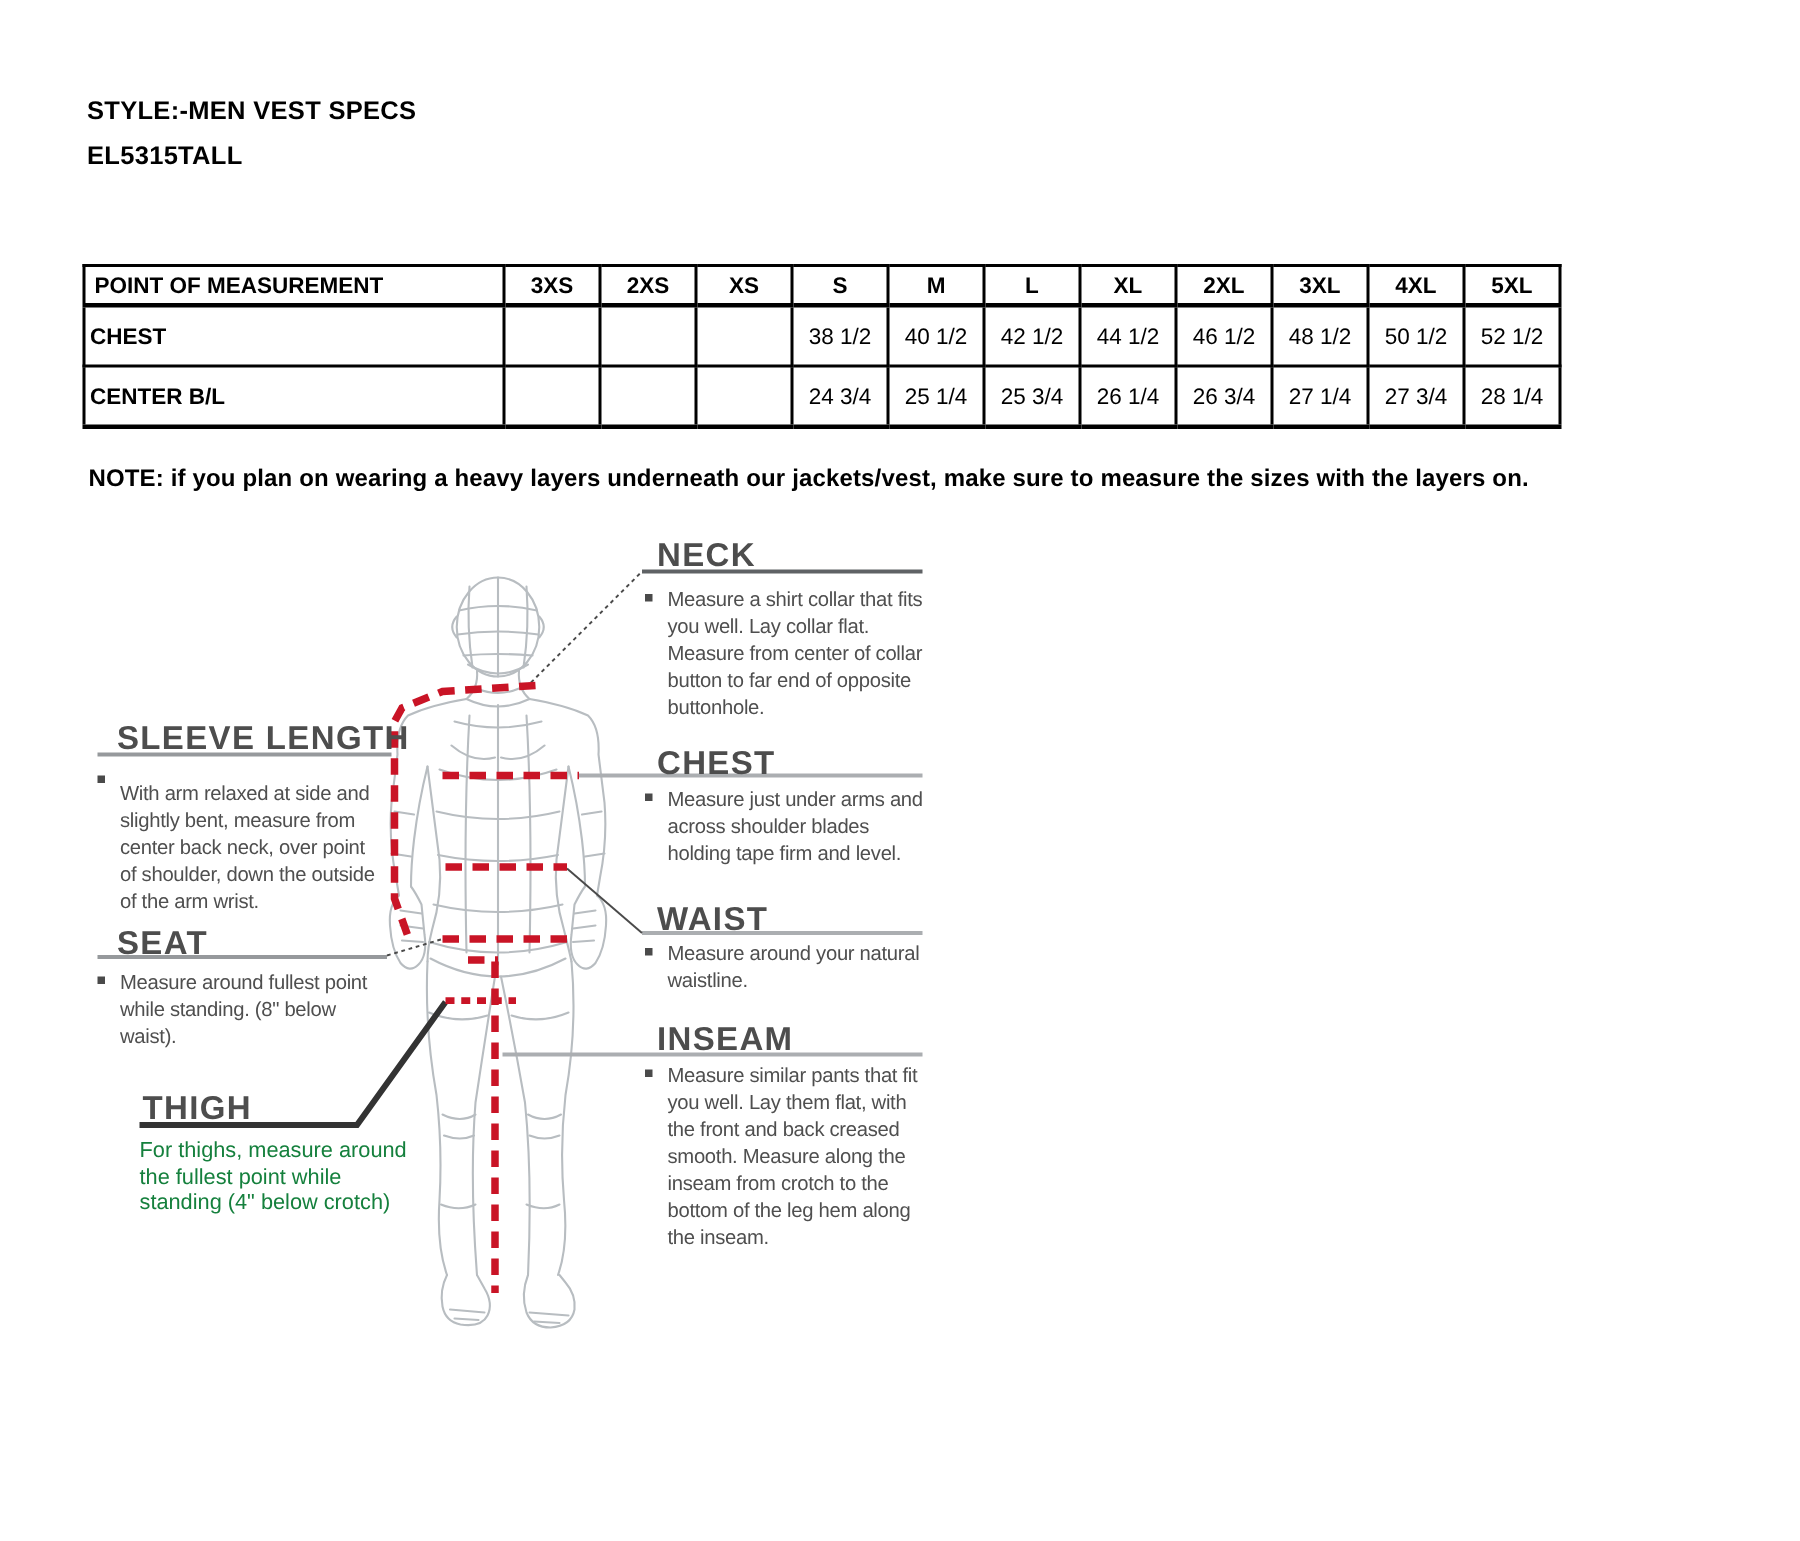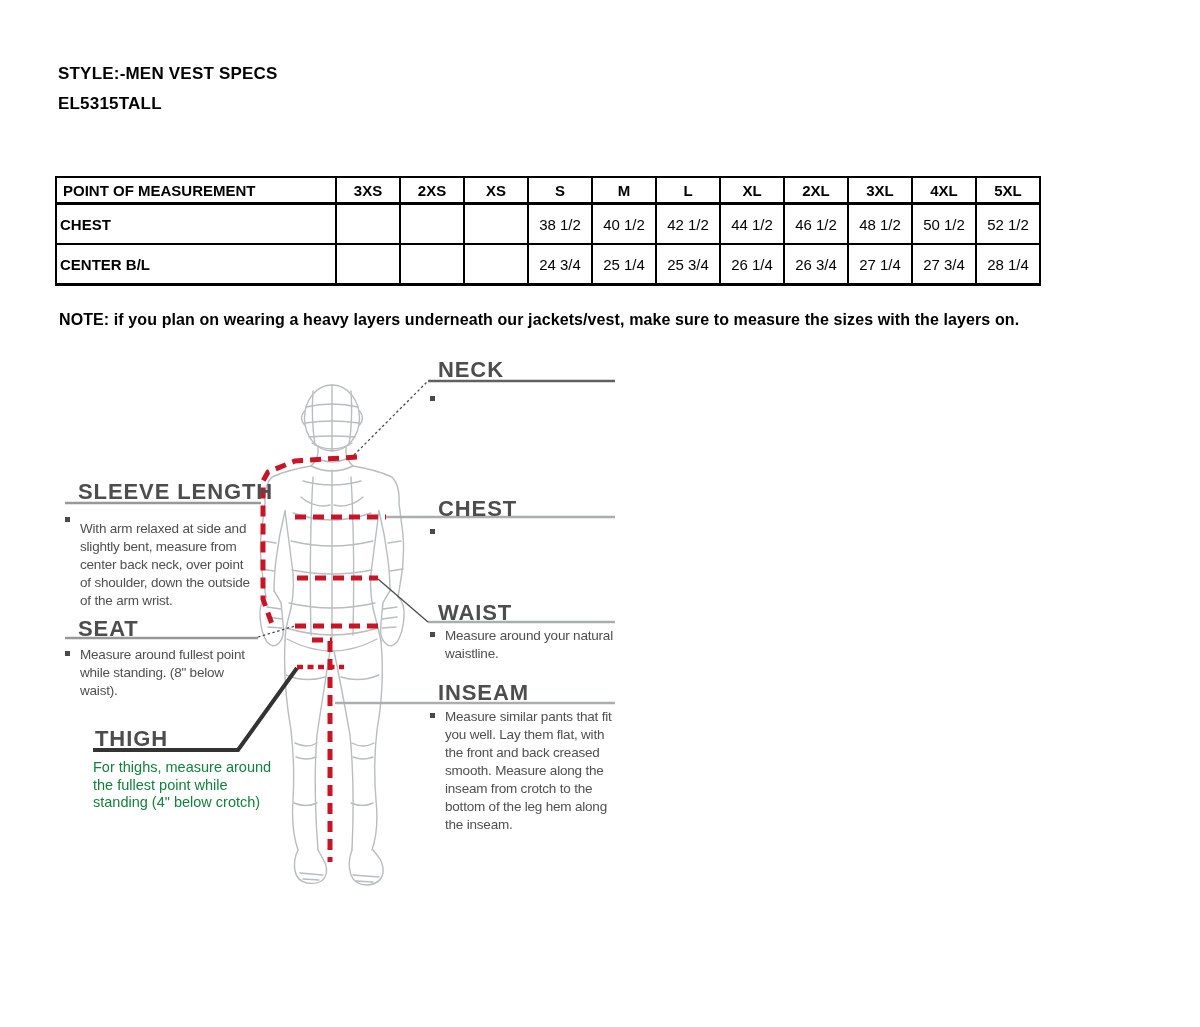--- a/index.html
+++ b/index.html
@@ -201,23 +201,25 @@
     <line class="red" x1="240" y1="172" x2="331" y2="172"></line>
     <line class="red" x1="242" y1="233" x2="323" y2="233"></line>
     <line class="red" x1="240" y1="281" x2="323" y2="281"></line>
     <line class="red-fine" x1="242" y1="322" x2="289" y2="322"></line>
     <line class="red" x1="257" y1="295" x2="277" y2="295"></line>
     <line class="red" x1="275" y1="296" x2="275" y2="517"></line>
   </svg>
 
   <div class="g-head" style="left:383px;top:12px;">NECK</div>
   <span class="bullet" style="left:375px;top:51px;"></span>
+  <div class="g-body" style="left:390px;top:46px;width:172px;">Measure a shirt collar that fits you well. Lay collar flat. Measure from center of collar button to far end of opposite buttonhole.</div>
 
   <div class="g-head" style="left:383px;top:151px;">CHEST</div>
   <span class="bullet" style="left:375px;top:184px;"></span>
+  <div class="g-body" style="left:390px;top:179px;width:172px;">Measure just under arms and across shoulder blades holding tape firm and level.</div>
 
   <div class="g-head" style="left:383px;top:255px;">WAIST</div>
   <span class="bullet" style="left:375px;top:287px;"></span>
   <div class="g-body" style="left:390px;top:282px;width:172px;">Measure around your natural waistline.</div>
 
   <div class="g-head" style="left:383px;top:335px;">INSEAM</div>
   <span class="bullet" style="left:375px;top:368px;"></span>
   <div class="g-body" style="left:390px;top:363px;width:176px;">Measure similar pants that fit you well. Lay them flat, with the front and back creased smooth. Measure along the inseam from crotch to the bottom of the leg hem along the inseam.</div>
 
   <div class="g-head" style="left:23px;top:134px;">SLEEVE LENGTH</div>

